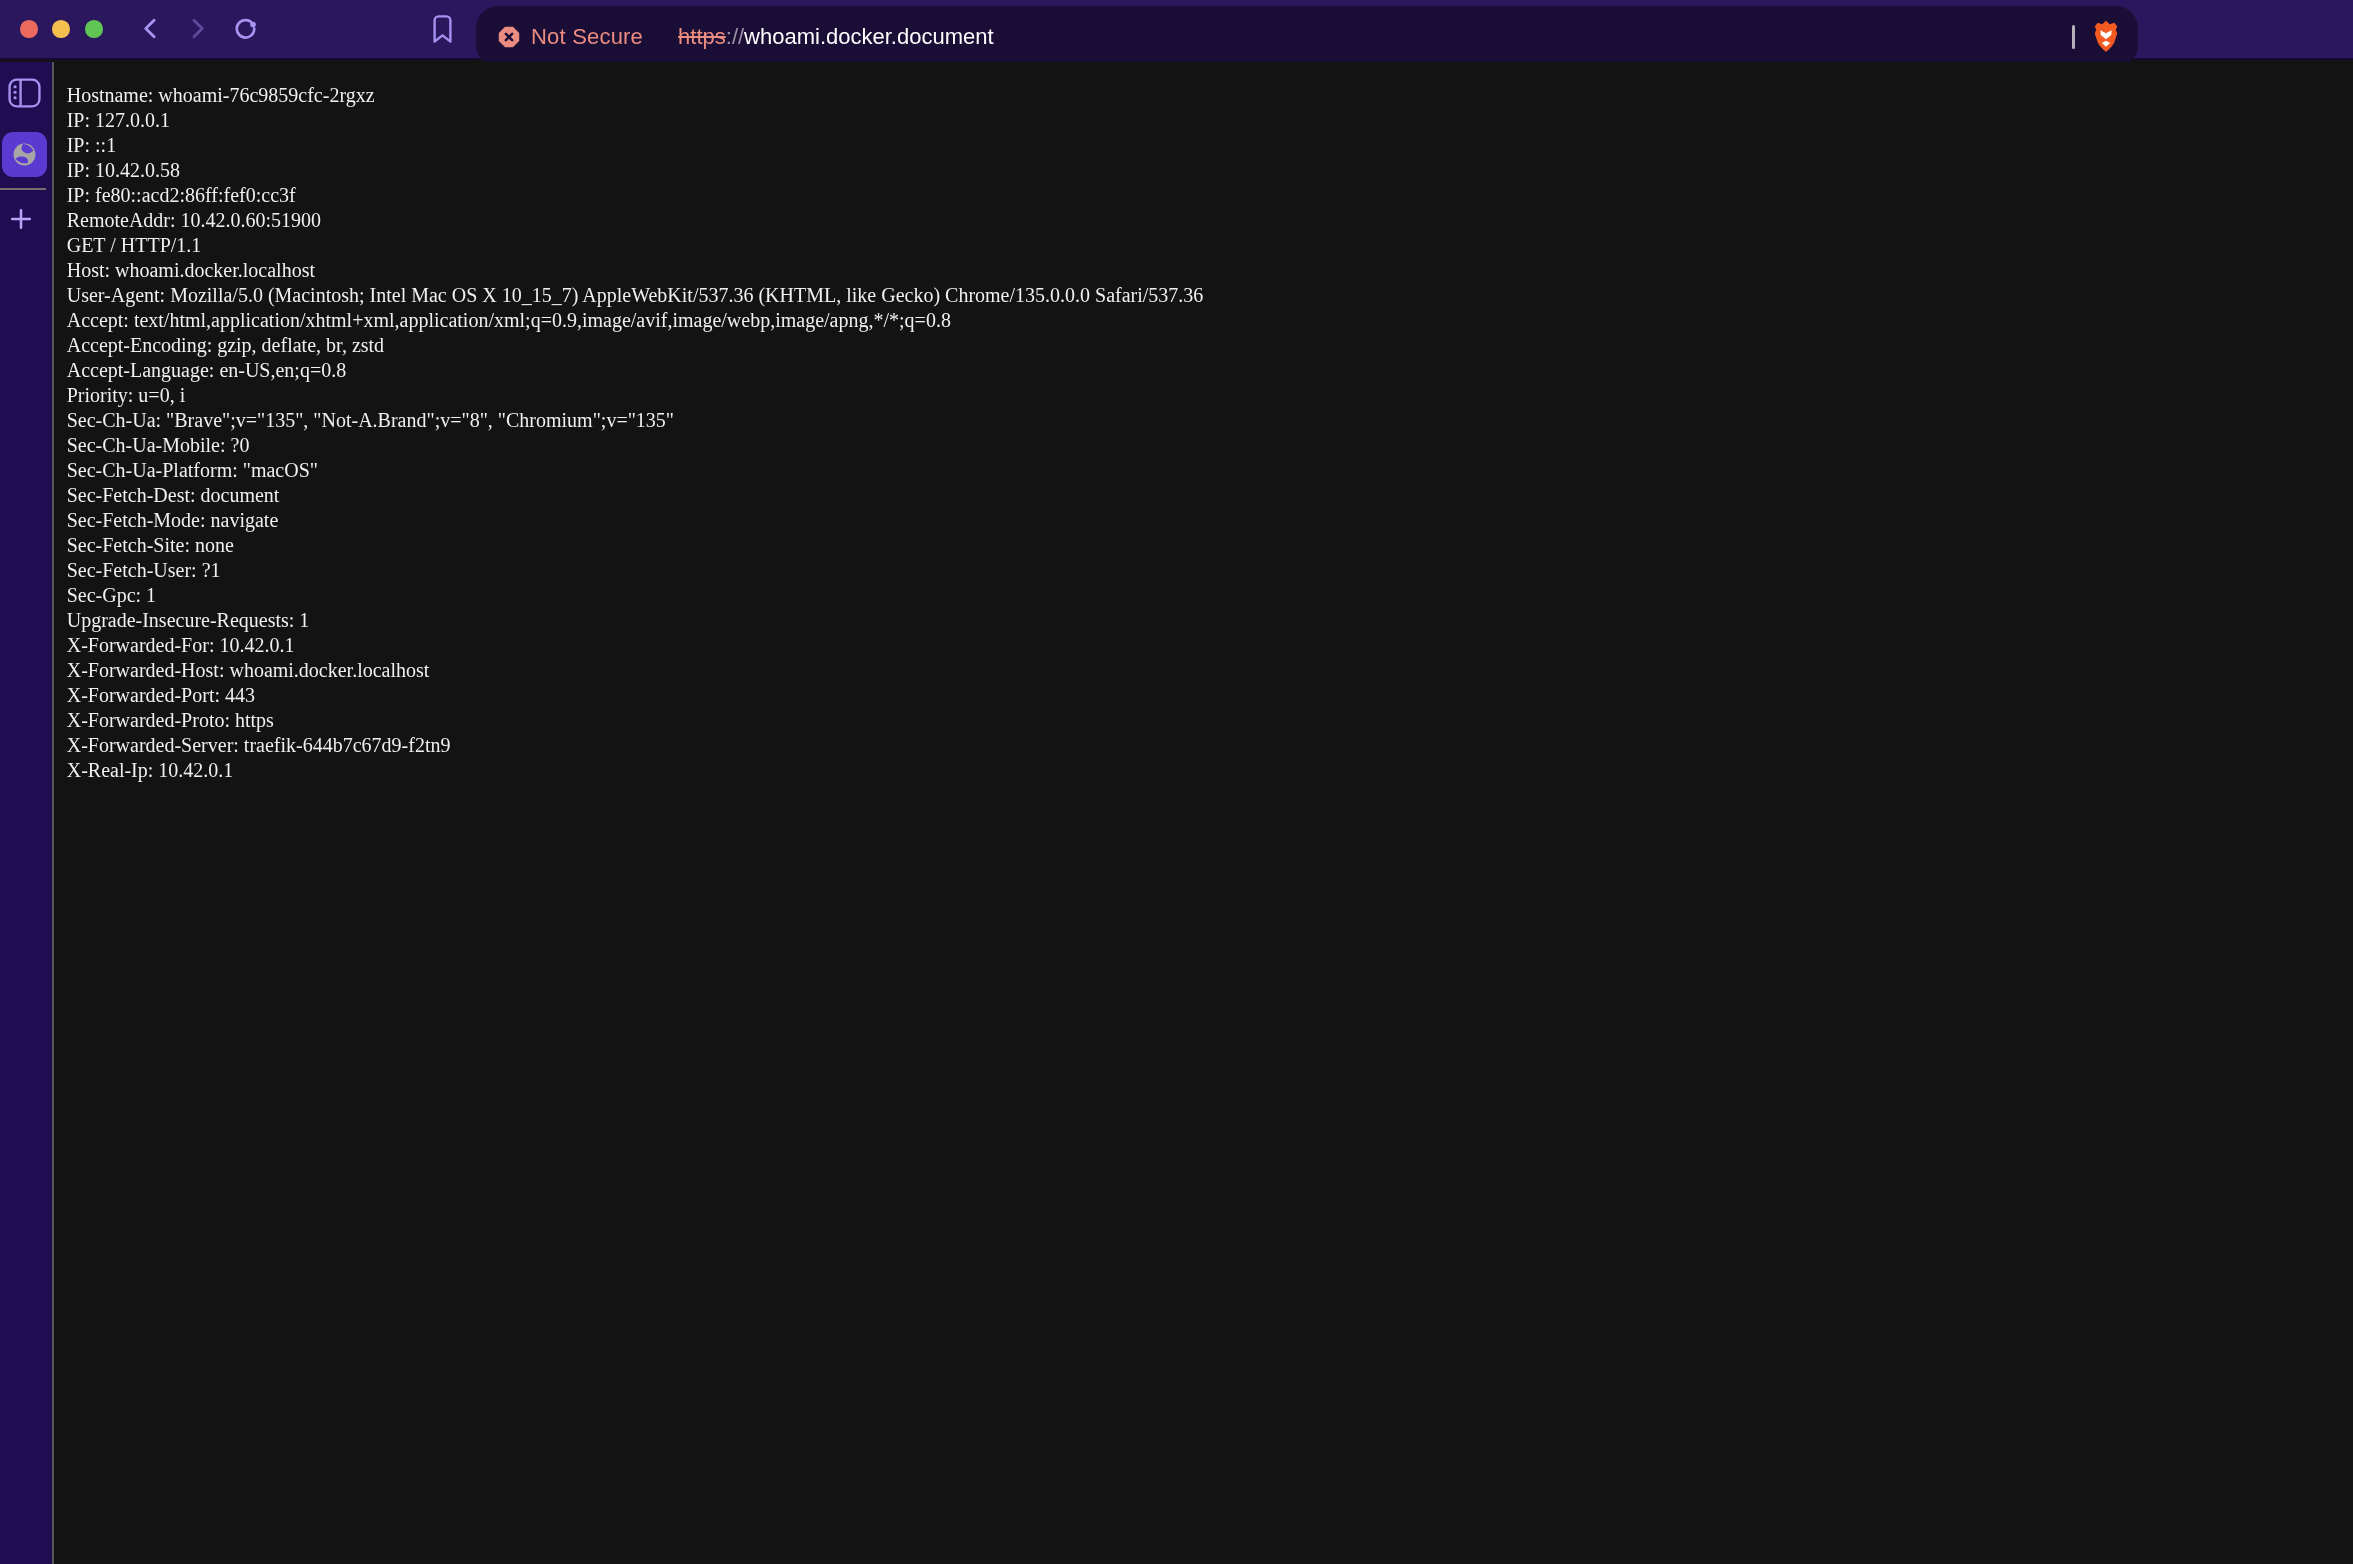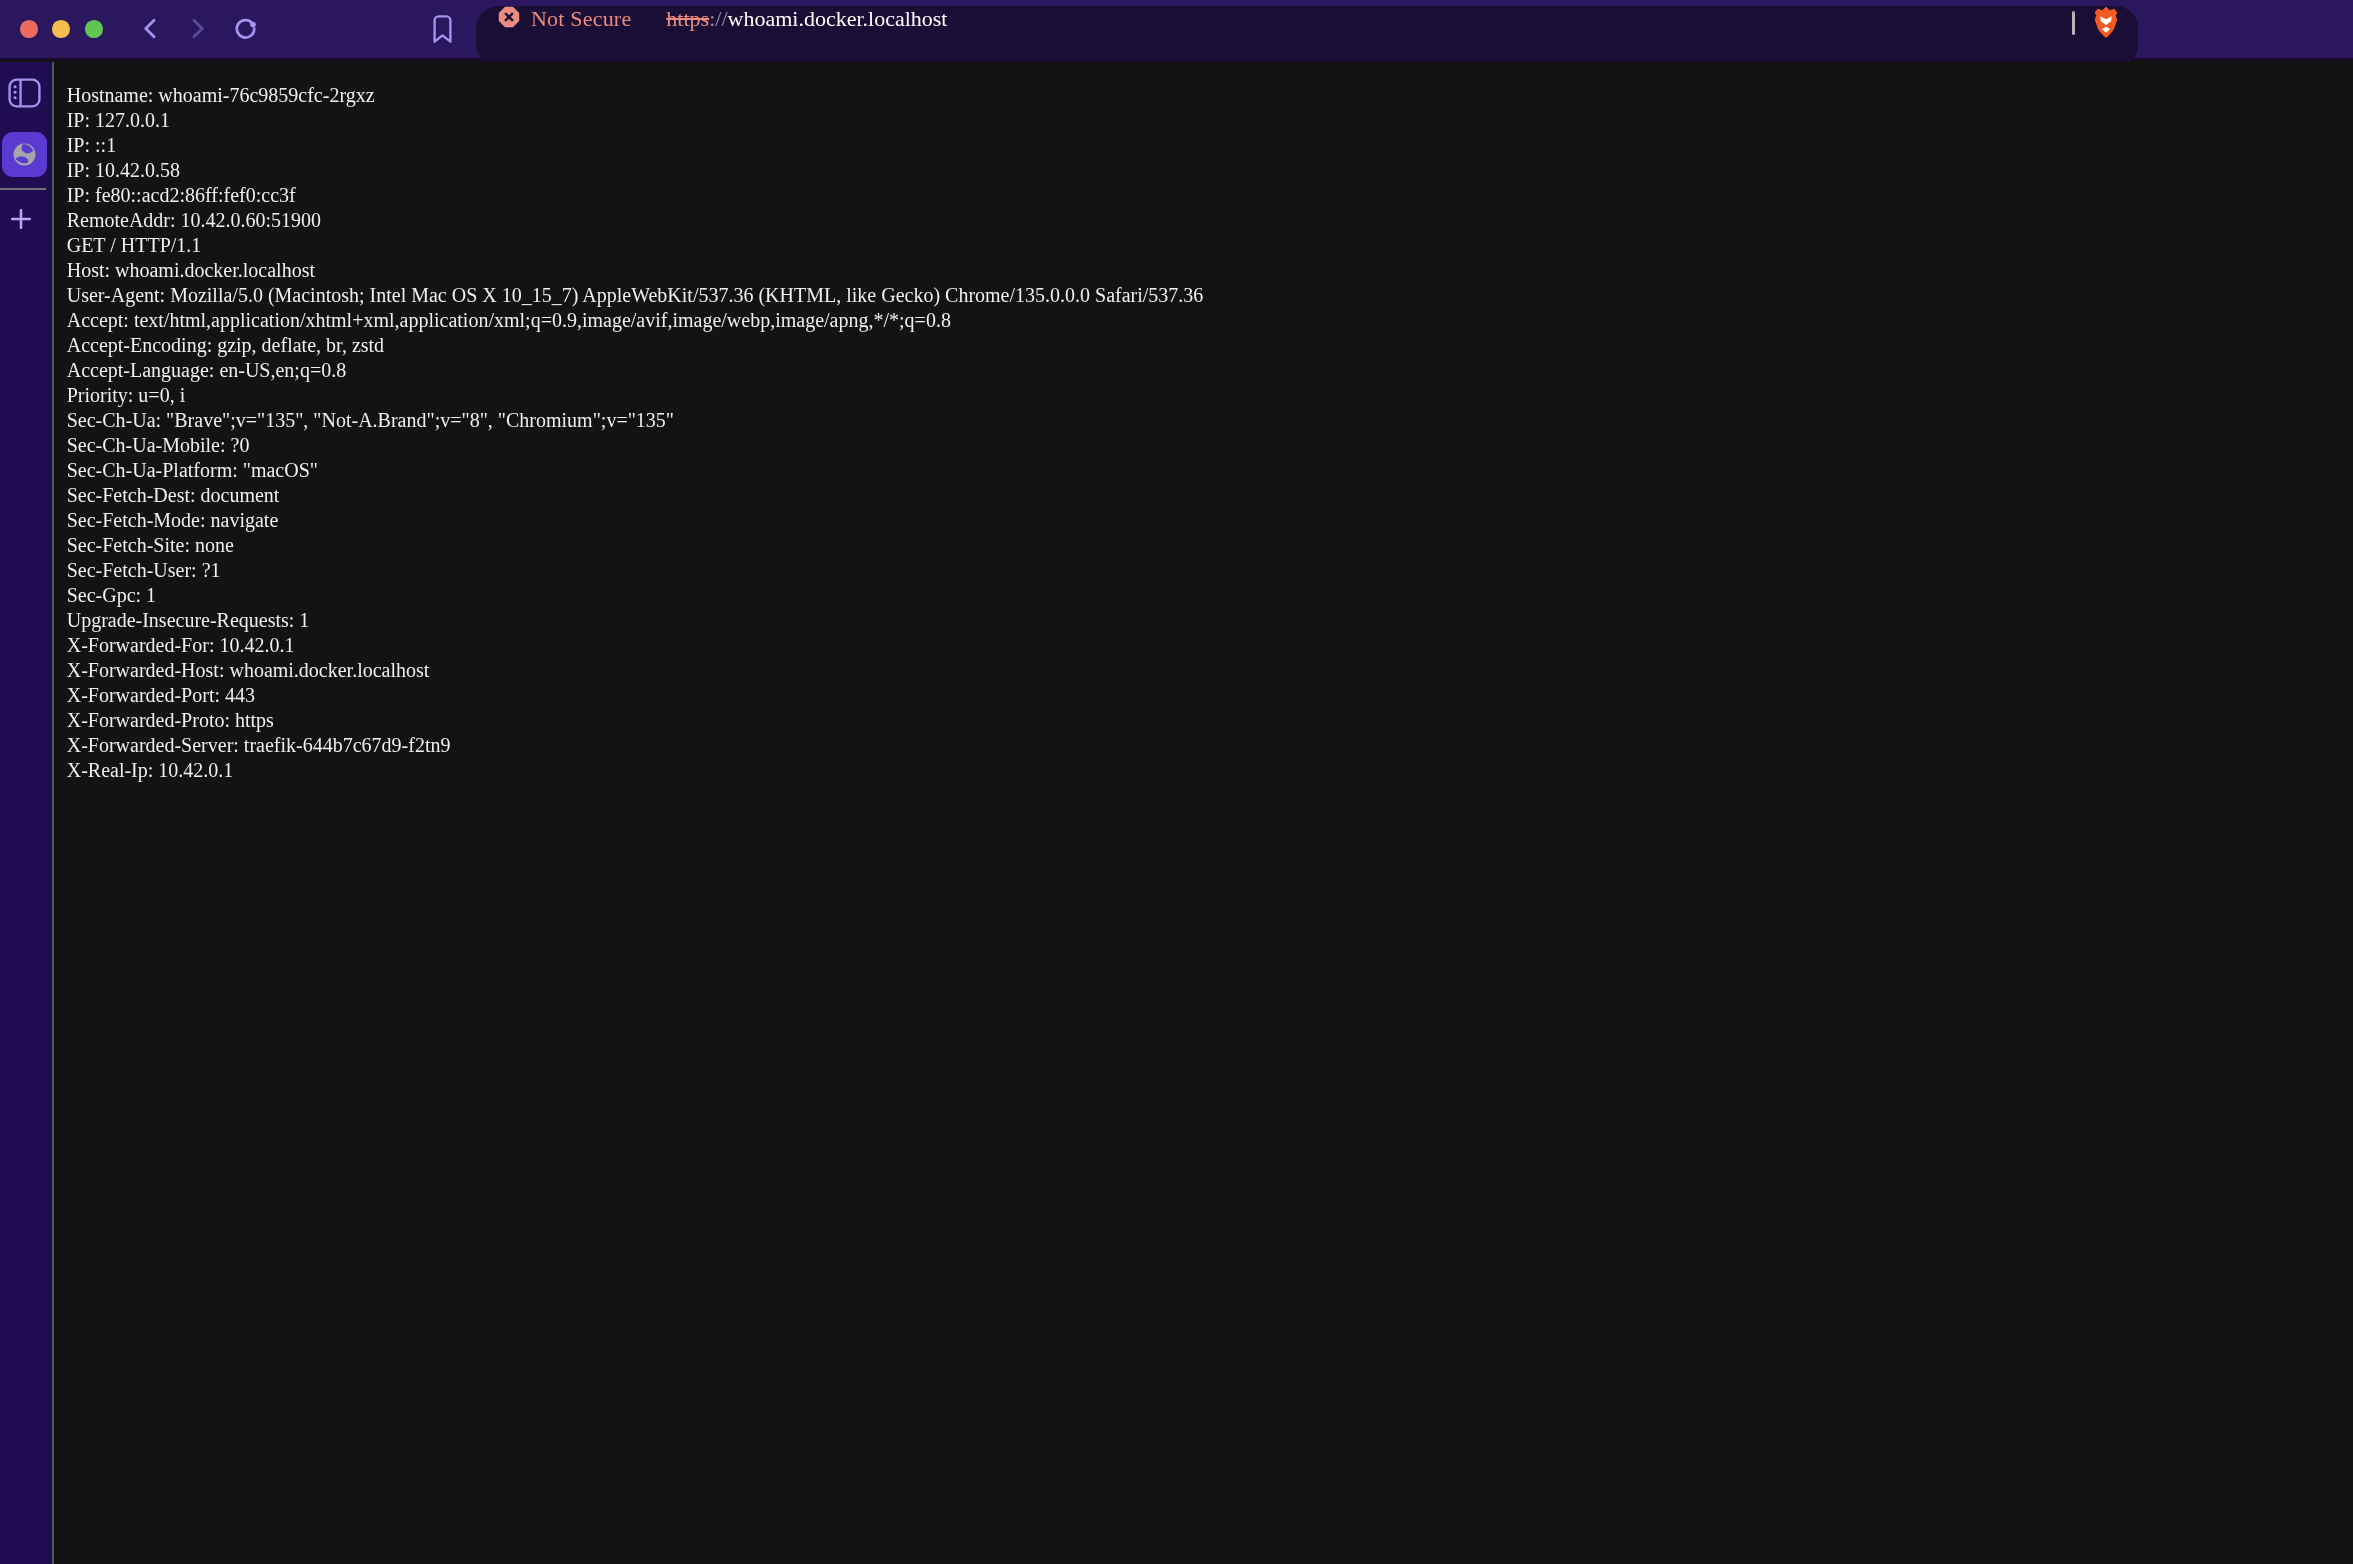--- a/index.html
+++ b/index.html
@@ -30,23 +30,22 @@
   .nav-back    { left: 137px; }
   .nav-forward { left: 184px; }
   .nav-reload  { left: 232px; }
   .bookmark-btn { position: absolute; left: 429px; top: 13.5px; width: 27px; height: 30px; }
 
   
   .urlbar {
     position: absolute; left: 476px; top: 6.4px;
     width: 1662px; height: 61px;
     background: #1b0e36; border-radius: 22px;
-    display: flex; align-items: flex-start;
+    display: flex; align-items: center;
     padding: 0 17.5px 0 22px;
-    font-family: Liberation Serif, serif;
   }
   .warn-icon { width: 22px; height: 22px; flex: 0 0 auto; }
   .not-secure-label {
     margin-left: 11px;
     color: #eb8c80; font-size: 22px; letter-spacing: 0.2px;
     white-space: nowrap;
   }
   .url-text { margin-left: 35px; font-size: 22px; white-space: nowrap; }
   .url-scheme { color: #eb8c80; text-decoration: line-through; text-decoration-thickness: 2.4px; margin-top: 18px; }
   .url-sep    { color: #9b93a8; }
@@ -118,21 +117,21 @@
     </svg>
   </div>
 
   <div class="urlbar">
     <svg class="warn-icon" viewBox="0 0 28 28">
       <polygon points="9,1 19,1 27,9 27,19 19,27 9,27 1,19 1,9" fill="#eb8c80"></polygon>
       <path d="M10 10 L18 18 M18 10 L10 18" stroke="#1b0e36" stroke-width="3.2" stroke-linecap="round"></path>
     </svg>
     <span class="not-secure-label">Not Secure</span>
     <span class="url-text">
-      <span class="url-scheme">https</span><span class="url-sep">://</span><span class="url-host">whoami.docker.localhost</span>
+      <span class="url-scheme">https</span><span class="url-sep">://</span><span class="url-host">whoami.docker.document</span>
     </span>
     <span class="urlbar-right">
       <span class="url-vdivider"></span>
       <svg class="brave-icon" viewBox="0 0 38 44">
         <path d="M19 1 L24 5.5 L30 3.5 L34 8.5 L32 13 L34 18 L30 30 Q27 36 19 42.5 Q11 36 8 30 L4 18 L6 13 L4 8.5 L8 3.5 L14 5.5 Z" fill="#f35a21"></path>
         <path d="M11.5 13.5 L19 17.5 L26.5 13.5 L26 20 L19 25.5 L12 20 Z" fill="#ffffff"></path>
         <path d="M19 27.5 L24.5 30.5 L19 35.5 L13.5 30.5 Z" fill="#ffffff"></path>
       </svg>
     </span>
   </div>

